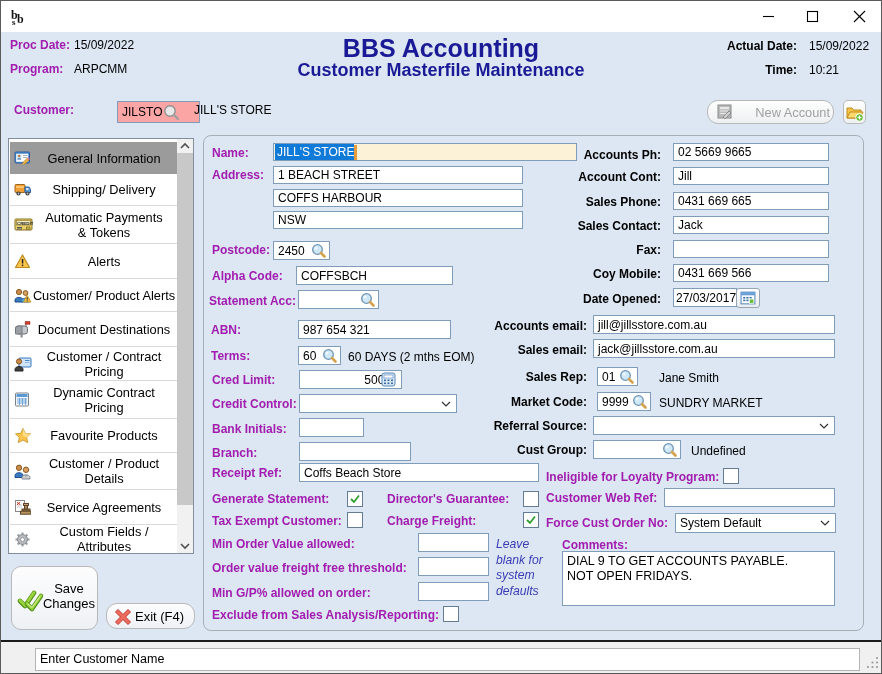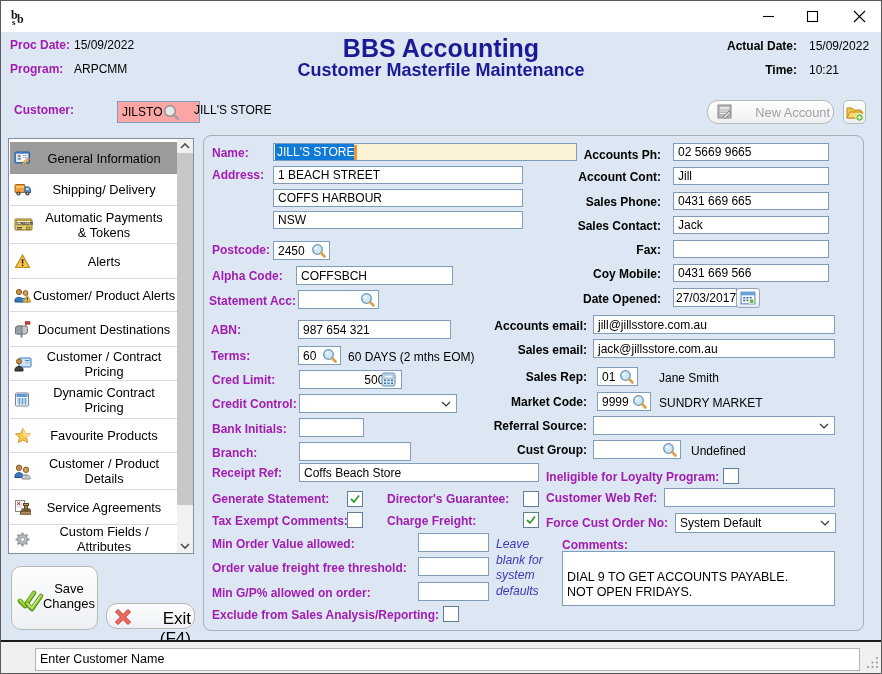--- a/index.html
+++ b/index.html
@@ -289,21 +289,21 @@
 <div class="lbl" style="left:211px;top:445px">Branch:</div>
 <div class="inp" style="left:298px;top:441px;width:112px;height:19px"></div>
 <div class="lbl" style="left:211px;top:465px">Receipt Ref:</div>
 <div class="inp" style="left:298px;top:462px;width:240px;height:19px">Coffs Beach Store</div>
 <div class="lbl" style="left:211px;top:491px">Generate Statement:</div>
 <div class="cb" style="left:346px;top:490px"><svg width="14" height="14" viewBox="0 0 14 14">
         <path d="M3 7 L6 10 L11 3.5" fill="none" stroke="#2ea02e" stroke-width="1.8"></path>
       </svg></div>
 <div class="lbl" style="left:386px;top:491px">Director's Guarantee:</div>
 <div class="cb" style="left:522px;top:490px"></div>
-<div class="lbl" style="left:211px;top:513px">Tax Exempt Comments:</div>
+<div class="lbl" style="left:211px;top:513px">Tax Exempt Customer:</div>
 <div class="cb" style="left:346px;top:511px"></div>
 <div class="lbl" style="left:386px;top:513px">Charge Freight:</div>
 <div class="cb" style="left:522px;top:511px"><svg width="14" height="14" viewBox="0 0 14 14">
         <path d="M3 7 L6 10 L11 3.5" fill="none" stroke="#2ea02e" stroke-width="1.8"></path>
       </svg></div>
 <div class="lbl" style="left:211px;top:536px">Min Order Value allowed:</div>
 <div class="inp" style="left:417px;top:532px;width:71px;height:19px"></div>
 <div class="lbl" style="left:211px;top:560px">Order value freight free threshold:</div>
 <div class="inp" style="left:417px;top:556px;width:71px;height:19px"></div>
 <div class="lbl" style="left:211px;top:585px">Min G/P% allowed on order:</div>
@@ -376,41 +376,41 @@
 <div class="txt" style="left:690px;top:443px">Undefined</div>
 <div class="lbl" style="left:545px;top:469px">Ineligible for Loyalty Program:</div>
 <div class="cb" style="left:722px;top:467px"></div>
 <div class="lbl" style="left:545px;top:490px">Customer Web Ref:</div>
 <div class="inp" style="left:663px;top:487px;width:171px;height:19px"></div>
 <div class="lbl" style="left:545px;top:515px">Force Cust Order No:</div>
 <div class="sel" style="left:674px;top:512px;width:161px;height:20px">System Default<svg class="chev" width="10" height="6" viewBox="0 0 10 6">
         <path d="M1 1 L5 5 L9 1" fill="none" stroke="#333" stroke-width="1.2"></path>
       </svg></div>
 <div class="lbl" style="left:561px;top:537px">Comments:</div>
-<div style="position:absolute;left:561px;top:550px;width:273px;height:55px;background:#fff;border:1px solid #7f9db9;box-sizing:border-box;font-size:12.5px;padding:18px 4px;line-height:15px">DIAL 9 TO GET ACCOUNTS PAYABLE.<br>NOT OPEN FRIDAYS.</div>
+<div style="position:absolute;left:561px;top:550px;width:273px;height:55px;background:#fff;border:1px solid #7f9db9;box-sizing:border-box;font-size:12.5px;padding:2px 4px;line-height:15px">DIAL 9 TO GET ACCOUNTS PAYABLE.<br>NOT OPEN FRIDAYS.</div>
 
 <div style="position:absolute;left:10px;top:565px;width:87px;height:64px;border:1px solid #b9b9b9;border-radius:10px;background:linear-gradient(#fdfdfe,#eef1f4);box-sizing:border-box">
  <svg style="position:absolute;left:5px;top:22px" width="30" height="24" viewBox="0 0 30 24">
         <g>
           <path d="M3 12 L8 17 L17 4" fill="none" stroke="#55941c" stroke-width="4.6" stroke-linejoin="round" stroke-linecap="round"></path>
           <path d="M3 11.5 L8 16.5 L17 3.5" fill="none" stroke="#9ed53e" stroke-width="2.6" stroke-linecap="round"></path>
         </g>
         <g>
           <path d="M10 15 L15 20 L24 7" fill="none" stroke="#55941c" stroke-width="4.6" stroke-linejoin="round" stroke-linecap="round"></path>
           <path d="M10 14.5 L15 19.5 L24 6.5" fill="none" stroke="#9ed53e" stroke-width="2.6" stroke-linecap="round"></path>
           <path d="M11 15 L15 18.5 L23 7.5" fill="none" stroke="#d8edaa" stroke-width="1" stroke-linecap="round"></path>
         </g>
       </svg>
  <div style="position:absolute;left:30px;top:14px;width:54px;text-align:center;font-size:13px;color:#000;line-height:15px">Save<br>Changes</div>
 </div>
 <div style="position:absolute;left:105px;top:602px;width:89px;height:26px;border:1px solid #b9b9b9;border-radius:11px;background:linear-gradient(#fdfdfe,#eef1f4);box-sizing:border-box">
  <svg style="position:absolute;left:7px;top:4px" width="18" height="18" viewBox="0 0 18 18">
         <path d="M4 1.5 L9 6.5 L14 1.5 L16.5 4 L11.5 9 L16.5 14 L14 16.5 L9 11.5 L4 16.5 L1.5 14 L6.5 9 L1.5 4 Z" fill="#ed6a5e" stroke="#c0392b" stroke-width="1" stroke-linejoin="round"></path>
       </svg>
- <div style="position:absolute;left:28px;top:5px;width:56px;text-align:right;font-size:17px;color:#000">Exit (F4)</div>
+ <div style="position:absolute;left:28px;top:5px;width:56px;text-align:left;font-size:13px;color:#000">Exit (F4)</div>
 </div>
 
 <div style="position:absolute;left:0;top:639px;width:880px;height:2px;background:#1b1b1b"></div>
 <div style="position:absolute;left:0;top:641px;width:880px;height:31px;background:#f0f0f0"></div>
 <div style="position:absolute;left:34px;top:647px;width:825px;height:23px;background:#fff;border:1px solid #b4b4b4;box-sizing:border-box"></div>
 <div class="txt" style="left:39px;top:651px;font-size:12.5px">Enter Customer Name</div>
 <svg style="position:absolute;left:864px;top:654px" width="15" height="15" viewBox="0 0 15 15">
       <g fill="#9a9a9a">
         <circle cx="12" cy="3" r="1.1"></circle>
         <circle cx="12" cy="7.5" r="1.1"></circle>

